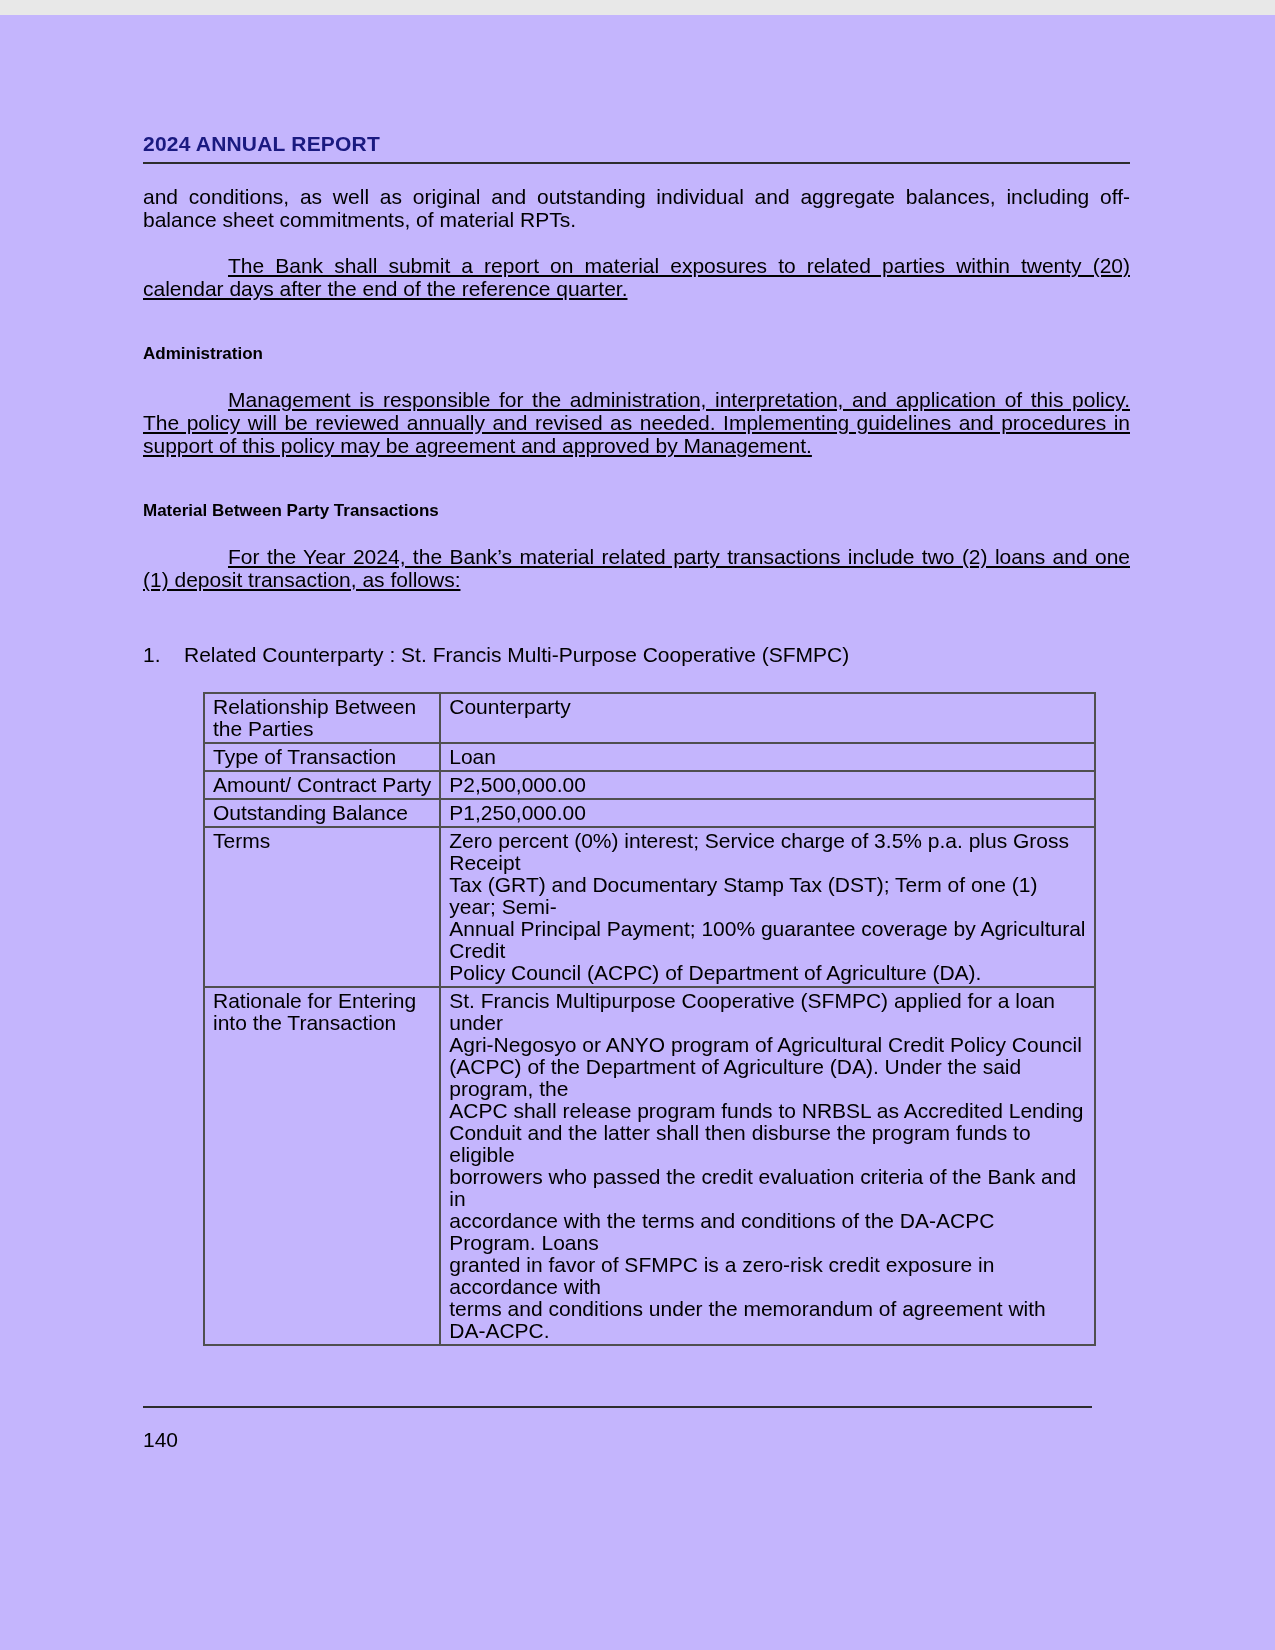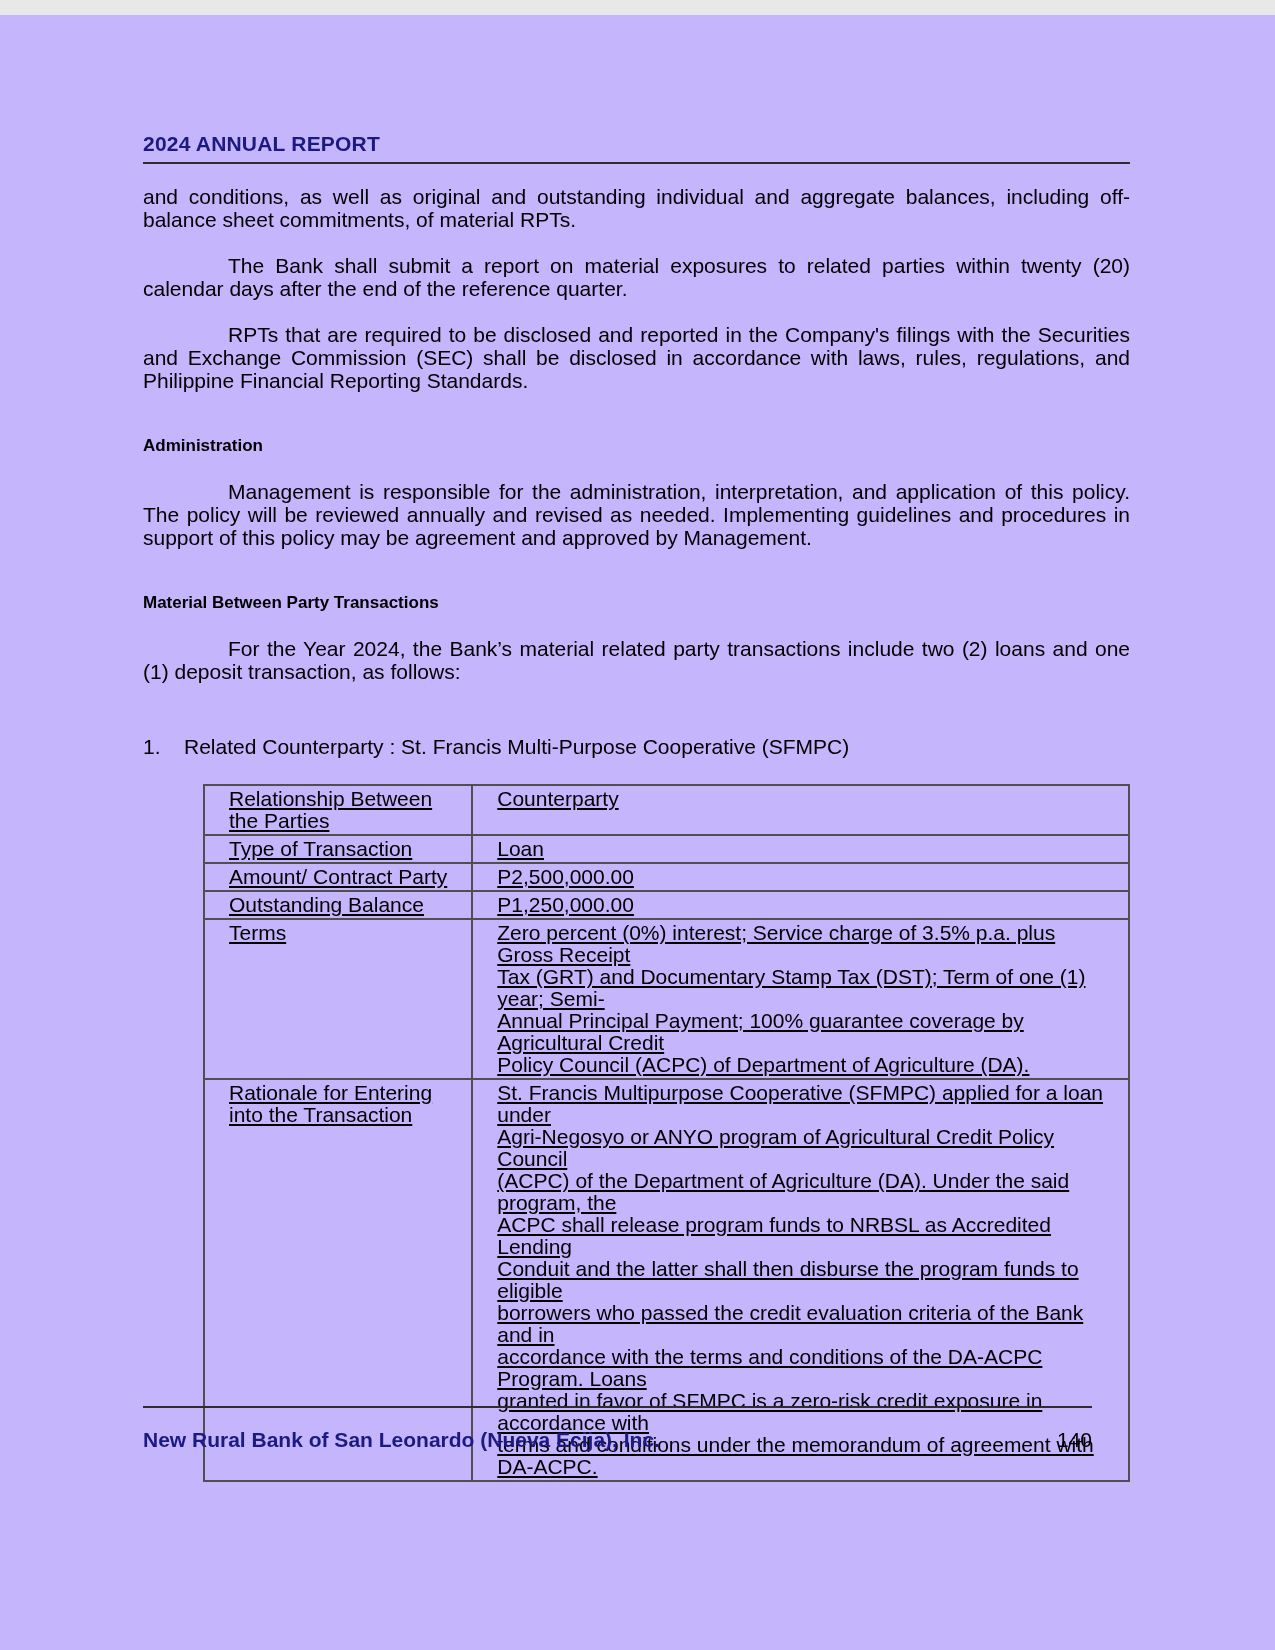--- a/index.html
+++ b/index.html
@@ -23,39 +23,38 @@
   }
   .header-rule { border:none; border-top:2px solid #2d2d2d; margin:7px 0 0 0; }
 
   
   .content {
     margin:0 145px 0 143px;
     padding-top:21px;
     font-size:21px; line-height:23px;
   }
   .para { margin:0 0 23px 0; text-align:justify; }
-  .para--indent { text-indent:85px; }
+  .para--indent { text-indent:85px;text-decoration:underline; }
   .section-heading {
     margin:42px 0 23px 0;
     font-size:17px; line-height:23px; font-weight:bold;
   }
   .list-item { display:flex; margin:52px 0 0 0; }
   .list-number { width:41px; flex:0 0 41px; }
   .list-text { flex:1; }
 
   
   .table-wrap { margin:26px 0 0 60px; }
   table.rpt-table { border-collapse:collapse; table-layout:fixed; }
   .rpt-table td {
     border:2px solid #4f4f4f;
     vertical-align:top;
     font-size:21px; line-height:22px;
-    padding:2px 24px;
+    padding:2px 8px;
     box-sizing:content-box;
-    text-decoration:underline;
   }
   .rpt-table td.label-cell { width:211px; white-space:pre; }
   .rpt-table td.value-cell { width:637px; white-space:pre-line; }
 
   
   .footer { position:absolute; left:143px; top:1391px; width:949px; }
   .footer-rule { border:none; border-top:2px solid #2d2d2d; margin:0; }
   .footer-row { display:flex; justify-content:space-between; align-items:baseline; margin-top:20px; }
   .footer-bank {
     font-size:21px; line-height:23px; font-weight:bold;
@@ -69,21 +68,20 @@
 <div class="page">
 
   <div class="header">
     <h1 class="report-title">2024 ANNUAL REPORT</h1>
     <hr class="header-rule">
   </div>
 
   <div class="content">
     <p class="para">and conditions, as well as original and outstanding individual and aggregate balances, including off-balance sheet commitments, of material RPTs.</p>
     <p class="para para--indent">The Bank shall submit a report on material exposures to related parties within twenty (20) calendar days after the end of the reference quarter.</p>
-    <p class="para para--indent">RPTs that are required to be disclosed and reported in the Company's filings with the Securities and Exchange Commission (SEC) shall be disclosed in accordance with laws, rules, regulations, and Philippine Financial Reporting Standards.</p>
 
     <h2 class="section-heading">Administration</h2>
     <p class="para para--indent">Management is responsible for the administration, interpretation, and application of this policy. The policy will be reviewed annually and revised as needed. Implementing guidelines and procedures in support of this policy may be agreement and approved by Management.</p>
 
     <h2 class="section-heading">Material Between Party Transactions</h2>
     <p class="para para--indent">For the Year 2024, the Bank’s material related party transactions include two (2) loans and one (1) deposit transaction, as follows:</p>
 
     <div class="list-item">
       <span class="list-number">1.</span>
       <span class="list-text">Related Counterparty : St. Francis Multi-Purpose Cooperative (SFMPC)</span>
@@ -130,18 +128,17 @@
 terms and conditions under the memorandum of agreement with DA-ACPC.</td>
           </tr>
         </tbody>
       </table>
     </div>
   </div>
 
   <div class="footer">
     <hr class="footer-rule">
     <div class="footer-row">
-      <span class="footer-bank">New Rural Bank of San Leonardo (Nueva Ecija), Inc.</span>
       <span class="footer-page">140</span>
     </div>
   </div>
 
 </div>
 
 </body></html>

